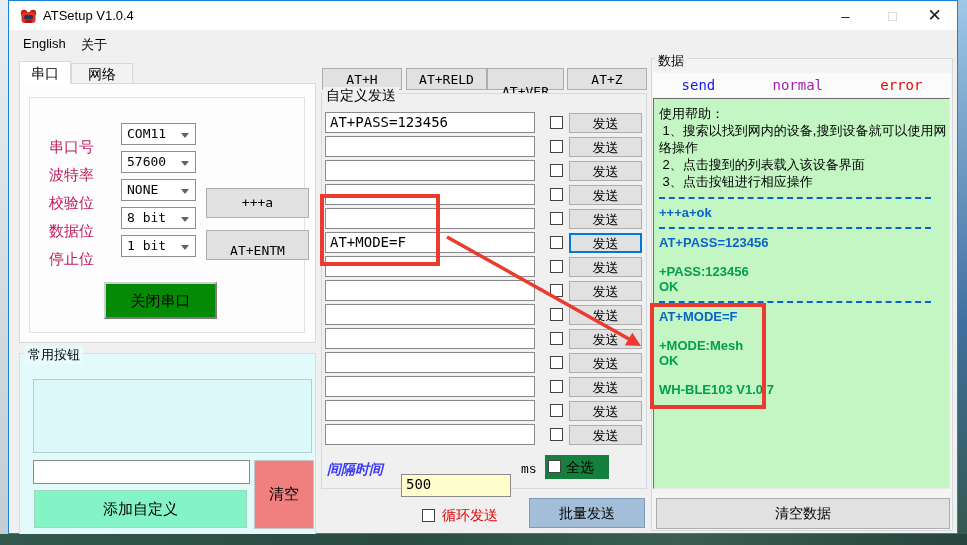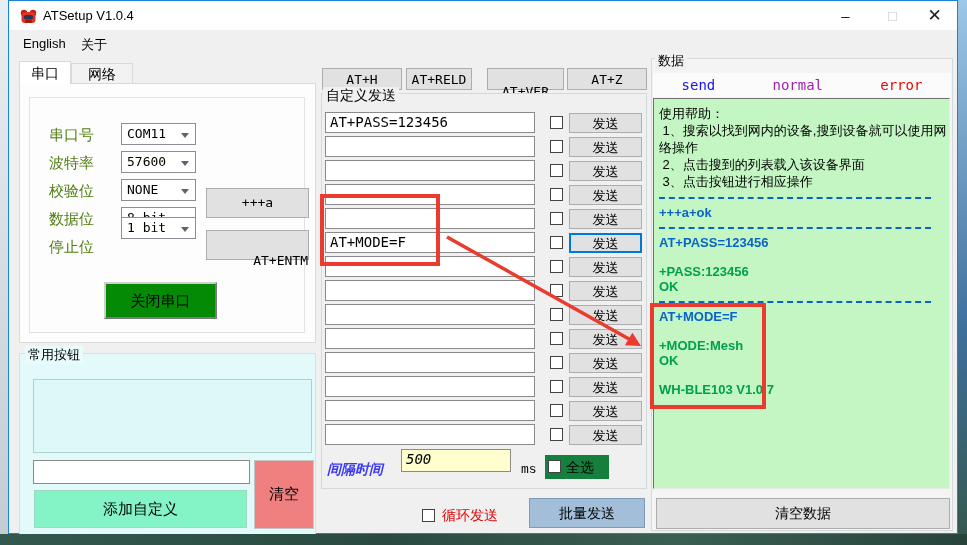--- a/index.html
+++ b/index.html
@@ -41,21 +41,21 @@
   
   #tab1 { position:absolute; left:10px; top:60px; width:52px; height:23px; background:#fff;
           border:1px solid #d9d9d9; border-bottom:none; z-index:2; font-size:14px;
           text-align:center; padding-top:3px; }
   #tab2 { position:absolute; left:62px; top:62px; width:62px; height:21px; background:#f2f2f2;
           border:1px solid #d9d9d9; font-size:14px; text-align:center; padding-top:2px; }
   #tabpage { position:absolute; left:10px; top:82px; width:297px; height:260px; background:#fdfdfd;
              border:1px solid #d9d9d9; }
   #serialbox { position:absolute; left:20px; top:96px; width:276px; height:236px;
                border:1px solid #e3e3e3; background:#fdfdfd; }
-  .fieldlabel { position:absolute; left:40px; font-size:15px; color:#4d7c0f; }
+  .fieldlabel { position:absolute; left:40px; font-size:15px; color:#be185d;margin-top:12px; }
   
   #commonbox { position:absolute; left:10px; top:352px; width:297px; height:182px;
                background:#e3fafb; border:1px solid #cde3e4; }
   #commonlabel { left:16px; top:345px; background:#e9fbfc; }
   #commonlist { position:absolute; left:24px; top:378px; width:279px; height:74px;
                 background:#ddf8f9; border:1px solid #b4cdce; }
   #commoninput { left:24px; top:459px; width:217px; height:24px; }
   #addcustom { left:25px; top:489px; width:213px; height:38px; background:#84f3c6;
                border:1px solid #9fd8c0; font-size:15px; padding-top:9px; }
   #clearlist { left:245px; top:459px; width:60px; height:69px; background:#f08080;
@@ -63,21 +63,21 @@
   
   #customgroup { left:312px; top:92px; width:326px; height:396px; background:#f0f0f0; }
   #customlabel { left:314px; top:86px; background:#f0f0f0; font-size:14px;text-align:right; }
   .row { position:absolute; left:312px; width:326px; height:24px; }
   .row .tin { left:4px; top:1px; width:210px; height:21px; }
   .row .cb { left:229px; top:5px; }
   .row .btn { left:248px; top:2px; width:73px; height:20px; padding-top:1px; }
   .row .btn.focused { border:2px solid #0078d7; padding-top:0; }
   #intervallabel { position:absolute; left:318px; top:460px; font-size:14px; font-weight:bold;
                    color:#3a3af5;font-style:italic; }
-  #intervalinput { left:392px; top:448px; width:110px; height:23px; background:#ffffce;font-style:italic; }
+  #intervalinput { left:392px; top:473px; width:110px; height:23px; background:#ffffce; }
   #mslabel { position:absolute; left:512px; top:461px; font-size:13px;
              font-family:Liberation Mono, monospace; }
   #selectall { position:absolute; left:536px; top:454px; width:64px; height:24px;
                background:#15803d;padding-left:39px; }
   #selectall .cb { left:3px; top:5px; }
   #selectall span { position:absolute; left:21px; top:4px; font-size:14px; color:#083; color:#05603a; }
   #loopwrap { position:absolute; left:413px; top:505px; }
   #loopwrap .cb { left:0; top:3px; }
   #looplabel { position:absolute; left:20px; top:1px; font-size:14px; color:#e00000; white-space:nowrap; }
   #batchsend { left:520px; top:497px; width:116px; height:30px; background:#a2bed8;
@@ -140,37 +140,37 @@
     <div id="serial-fields">
         <span class="fieldlabel" style="top:125px;">串口号</span>
         <div class="combo" style="left:112px;top:122px;">COM11<span class="arr"></span></div>
         <span class="fieldlabel" style="top:153px;">波特率</span>
         <div class="combo" style="left:112px;top:150px;">57600<span class="arr"></span></div>
         <span class="fieldlabel" style="top:181px;">校验位</span>
         <div class="combo" style="left:112px;top:178px;">NONE<span class="arr"></span></div>
         <span class="fieldlabel" style="top:209px;">数据位</span>
         <div class="combo" style="left:112px;top:206px;">8 bit<span class="arr"></span></div>
         <span class="fieldlabel" style="top:237px;">停止位</span>
-        <div class="combo" style="left:112px;top:216px;">1 bit<span class="arr"></span></div>
+        <div class="combo" style="left:112px;top:234px;">1 bit<span class="arr"></span></div>
       </div>
 
     <div class="btn" style="left:197px;top:187px;width:103px;height:30px;padding-top:6px;">+++a</div>
-    <div class="btn" style="left:197px;top:229px;width:103px;height:30px;padding-top:22px;text-align:right;">AT+ENTM</div>
+    <div class="btn" style="left:197px;top:229px;width:103px;height:30px;padding-top:12px;">AT+ENTM</div>
     <div class="btn cjk" id="closeserial">关闭串口</div>
 
     <div id="commonbox"></div>
     <span class="grouplabel" id="commonlabel">常用按钮</span>
     <div id="commonlist"></div>
     <div class="tin" id="commoninput"></div>
     <div class="btn cjk" id="addcustom">添加自定义</div>
     <div class="btn cjk" id="clearlist">清空</div>
 
     <div id="quick-buttons">
         <div class="btn" style="left:313px;top:67px;width:80px;height:22px;padding-top:3px;">AT+H</div>
-        <div class="btn" style="left:397px;top:67px;width:66px;height:22px;padding-top:3px;">AT+RELD</div>
+        <div class="btn" style="left:397px;top:67px;width:81px;height:22px;padding-top:3px;">AT+RELD</div>
         <div class="btn" style="left:478px;top:67px;width:77px;height:22px;padding-top:15px;">AT+VER</div>
         <div class="btn" style="left:558px;top:67px;width:80px;height:22px;padding-top:3px;">AT+Z</div>
       </div>
 
     <div class="gbox" id="customgroup"></div>
     <span class="grouplabel" id="customlabel">自定义发送</span>
     <div id="custom-rows">
         <div class="row" style="top:110px;">
           <div class="tin">AT+PASS=123456</div>
           <div class="cb"></div>

